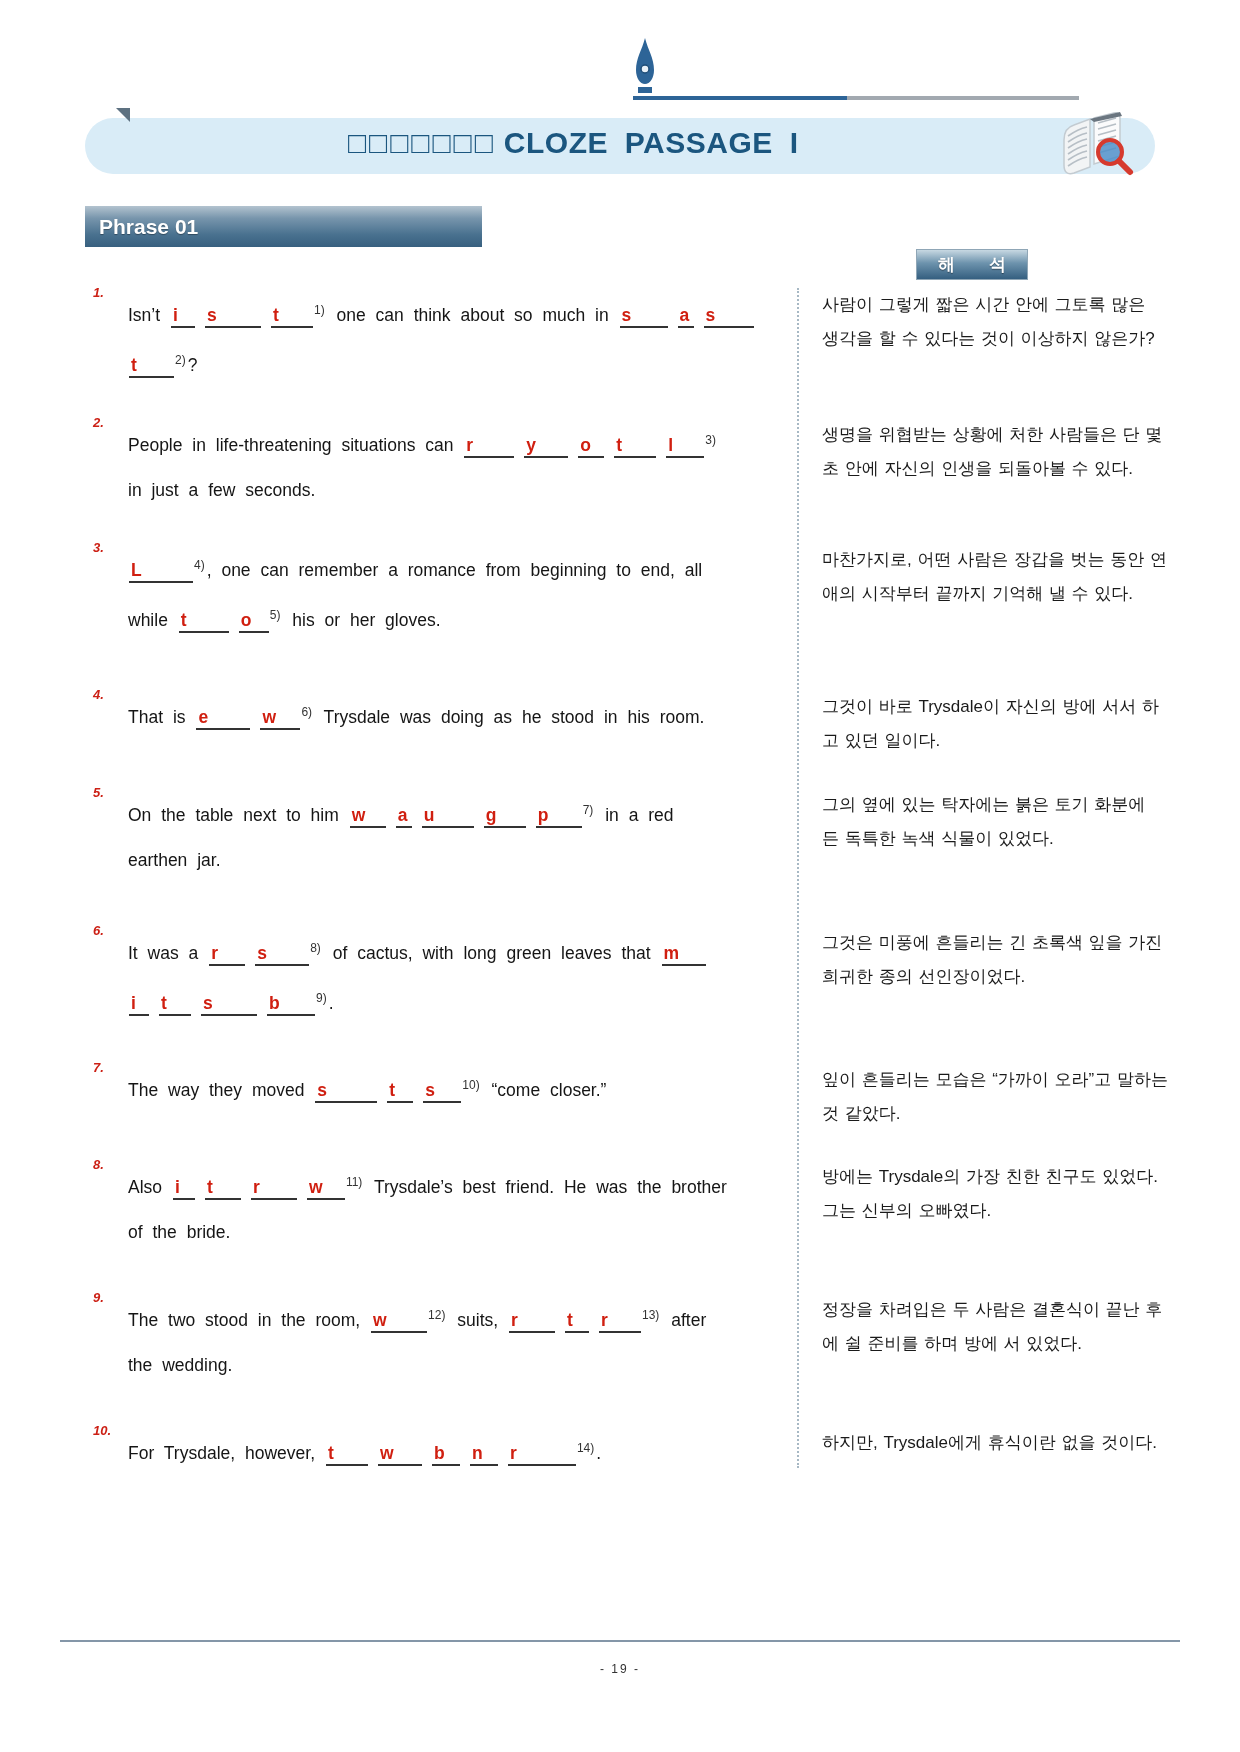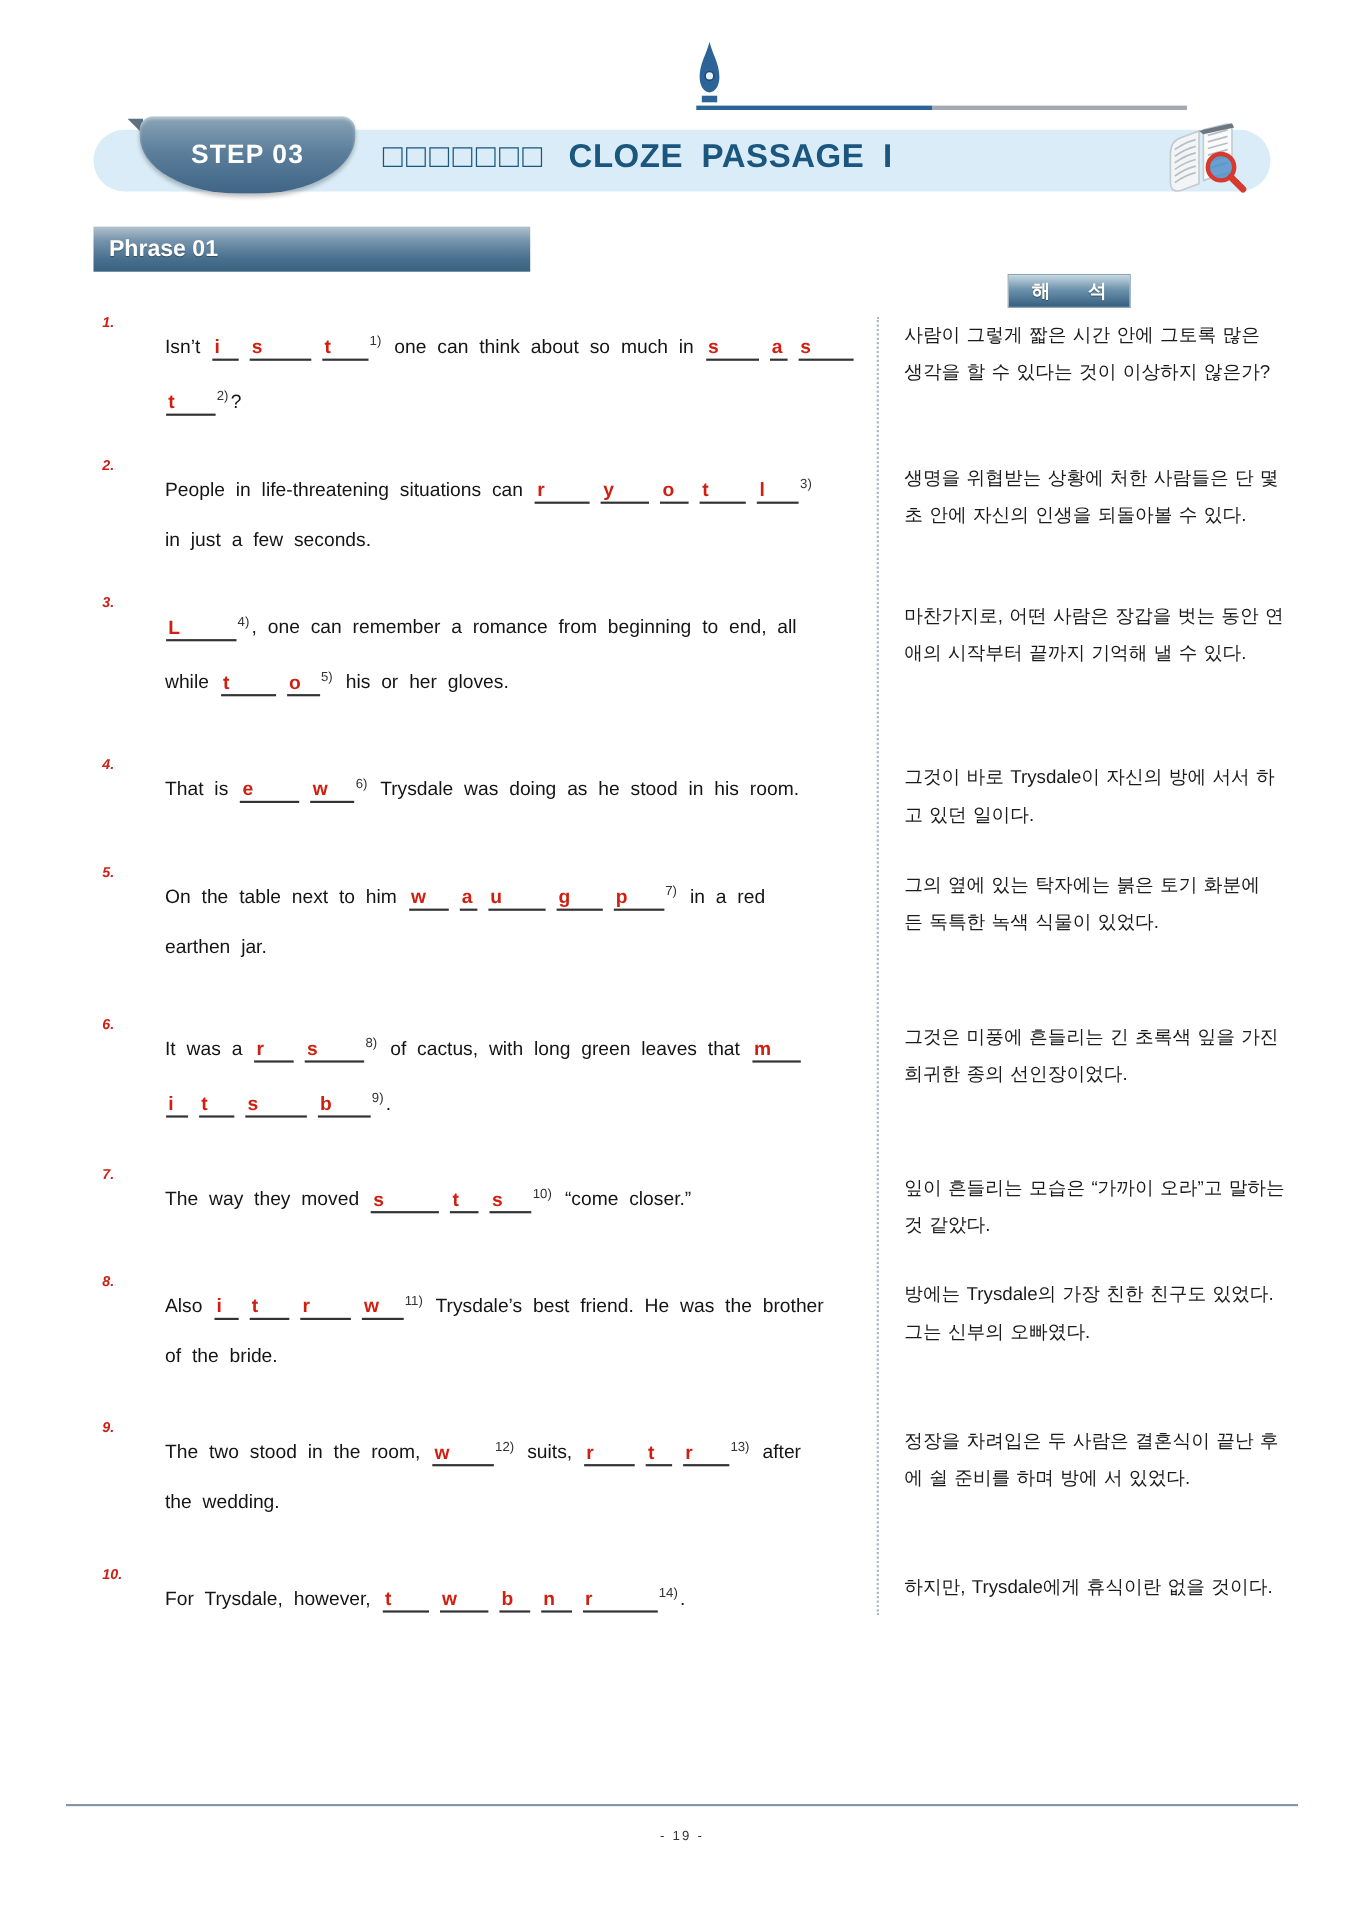--- a/index.html
+++ b/index.html
@@ -19,21 +19,21 @@
   .step-badge{position:absolute;left:127px;top:106px;width:196px;height:70px;
               border-radius:12px 12px 90px 90px / 12px 12px 52px 52px;
               background:linear-gradient(180deg,#8ba4b6 0%,#5c7f9b 45%,#3f6486 100%);
               box-shadow:inset 0 2px 3px rgba(255,255,255,.45),0 3px 4px rgba(0,0,0,.25);
               color:#fff;font-size:24px;font-weight:bold;letter-spacing:1px;
               display:flex;align-items:center;justify-content:center;}
   .step-fold{position:absolute;left:116px;top:108px;width:0;height:0;
              border-top:14px solid #5d7181;border-left:14px solid transparent;}
   .step-title{position:absolute;left:348px;top:126px;white-space:nowrap;color:#1b567f;}
   .step-title .boxes{font-size:30px;font-weight:bold;letter-spacing:3px;}
-  .step-title .ttl{font-size:30px;font-weight:bold;letter-spacing:.5px;word-spacing:8px;margin-left:21px;}
+  .step-title .ttl{font-size:30px;font-weight:bold;letter-spacing:.5px;word-spacing:8px;margin-left:8px;}
   .book-icon{position:absolute;left:1054px;top:110px;}
 
   
   .phrase-bar{position:absolute;left:85px;top:206px;width:397px;height:41px;
               background:linear-gradient(180deg,#b3c3cf 0%,#7795ac 30%,#49718f 70%,#38607f 100%);
               color:#fff;font-size:21px;font-weight:bold;line-height:41px;padding-left:14px;
               box-sizing:border-box;text-shadow:0 1px 1px rgba(0,0,0,.35);}
 
   
   .trans-badge{position:absolute;left:916px;top:249px;width:112px;height:31px;
@@ -41,21 +41,21 @@
                border:1px solid #8fa6b6;box-sizing:border-box;color:#fff;font-size:17px;
                font-weight:bold;display:flex;align-items:center;justify-content:center;
                text-shadow:0 1px 1px rgba(0,0,0,.4);}
 
   
   .divider{position:absolute;left:797px;top:288px;height:1180px;width:0;
            border-left:2px dotted #a7b8c4;}
   .item{position:absolute;left:0;width:100%;}
   .item .no{position:absolute;left:93px;top:-3px;font-size:13px;font-weight:bold;
             font-style:italic;color:#cc2015;}
-  .item .en{position:absolute;left:150px;width:662px;font-size:17.5px;line-height:45px;
+  .item .en{position:absolute;left:128px;width:662px;font-size:17.5px;line-height:45px;
             color:#151515;word-spacing:5px;}
   .item .ko{position:absolute;left:822px;width:346px;font-size:17px;line-height:34px;
             color:#1a1a1a;word-spacing:1px;}
   .cz{display:inline-block;color:#d01f10;font-weight:bold;border-bottom:2px solid #333;
       padding-left:2px;margin:0 9px 0 1px;line-height:21px;text-align:left;box-sizing:border-box;}
   sup.fn{font-size:12px;color:#333;font-weight:normal;margin:0 2px 0 0;}
 
   
   .foot-rule{position:absolute;left:60px;top:1640px;width:1120px;height:2px;background:#8496a8;}
   .foot-page{position:absolute;left:0;top:1662px;width:100%;text-align:center;
@@ -70,21 +70,20 @@
     <svg width="26" height="58" viewBox="0 0 26 58">
       <path d="M13 0 C10 12 4 20 4 32 C4 40 8 46 13 46 C18 46 22 40 22 32 C22 20 16 12 13 0 Z" fill="#2d6497"></path>
       <circle cx="13" cy="31" r="4" fill="#e8f0f7" stroke="#1c4c77" stroke-width="1.5"></circle>
       <rect x="6" y="49" width="14" height="6" fill="#2d6497"></rect>
     </svg>
   </div>
   <div class="hdr-rule"></div>
 
   <div class="step-pill"></div>
   <div class="step-fold"></div>
-  <div class="step-badge">STEP 03</div>
   <div class="step-title">
     <span class="boxes">□□□□□□□</span><span class="ttl">CLOZE PASSAGE I</span>
   </div>
   <div class="book-icon">
     <svg width="84" height="74" viewBox="0 0 84 74">
       <path d="M10 30 Q10 18 20 15 L36 9 L36 57 L20 63 Q10 66 10 55 Z" fill="#f2f4f5" stroke="#c3cbd1" stroke-width="1.5"></path>
       <path d="M14 26 Q24 19 33 17 M14 32 Q24 25 33 23 M14 38 Q24 31 33 29 M14 44 Q24 37 33 35 M14 50 Q24 43 33 41 M14 56 Q24 49 33 47" fill="none" stroke="#b7bfc6" stroke-width="1.6"></path>
       <path d="M40 8 L60 3 Q66 2 66 8 L66 46 L40 54 Z" fill="#fbfbfc" stroke="#c3cbd1" stroke-width="1.5"></path>
       <path d="M44 13 L62 8 M44 19 L62 14 M44 25 L62 20 M44 31 L62 26 M44 37 L62 32 M44 43 L62 38" fill="none" stroke="#b7bfc6" stroke-width="1.6"></path>
       <path d="M36 9 L40 8 L66 2 L68 6 L40 12 Z" fill="#6b7680"></path>

